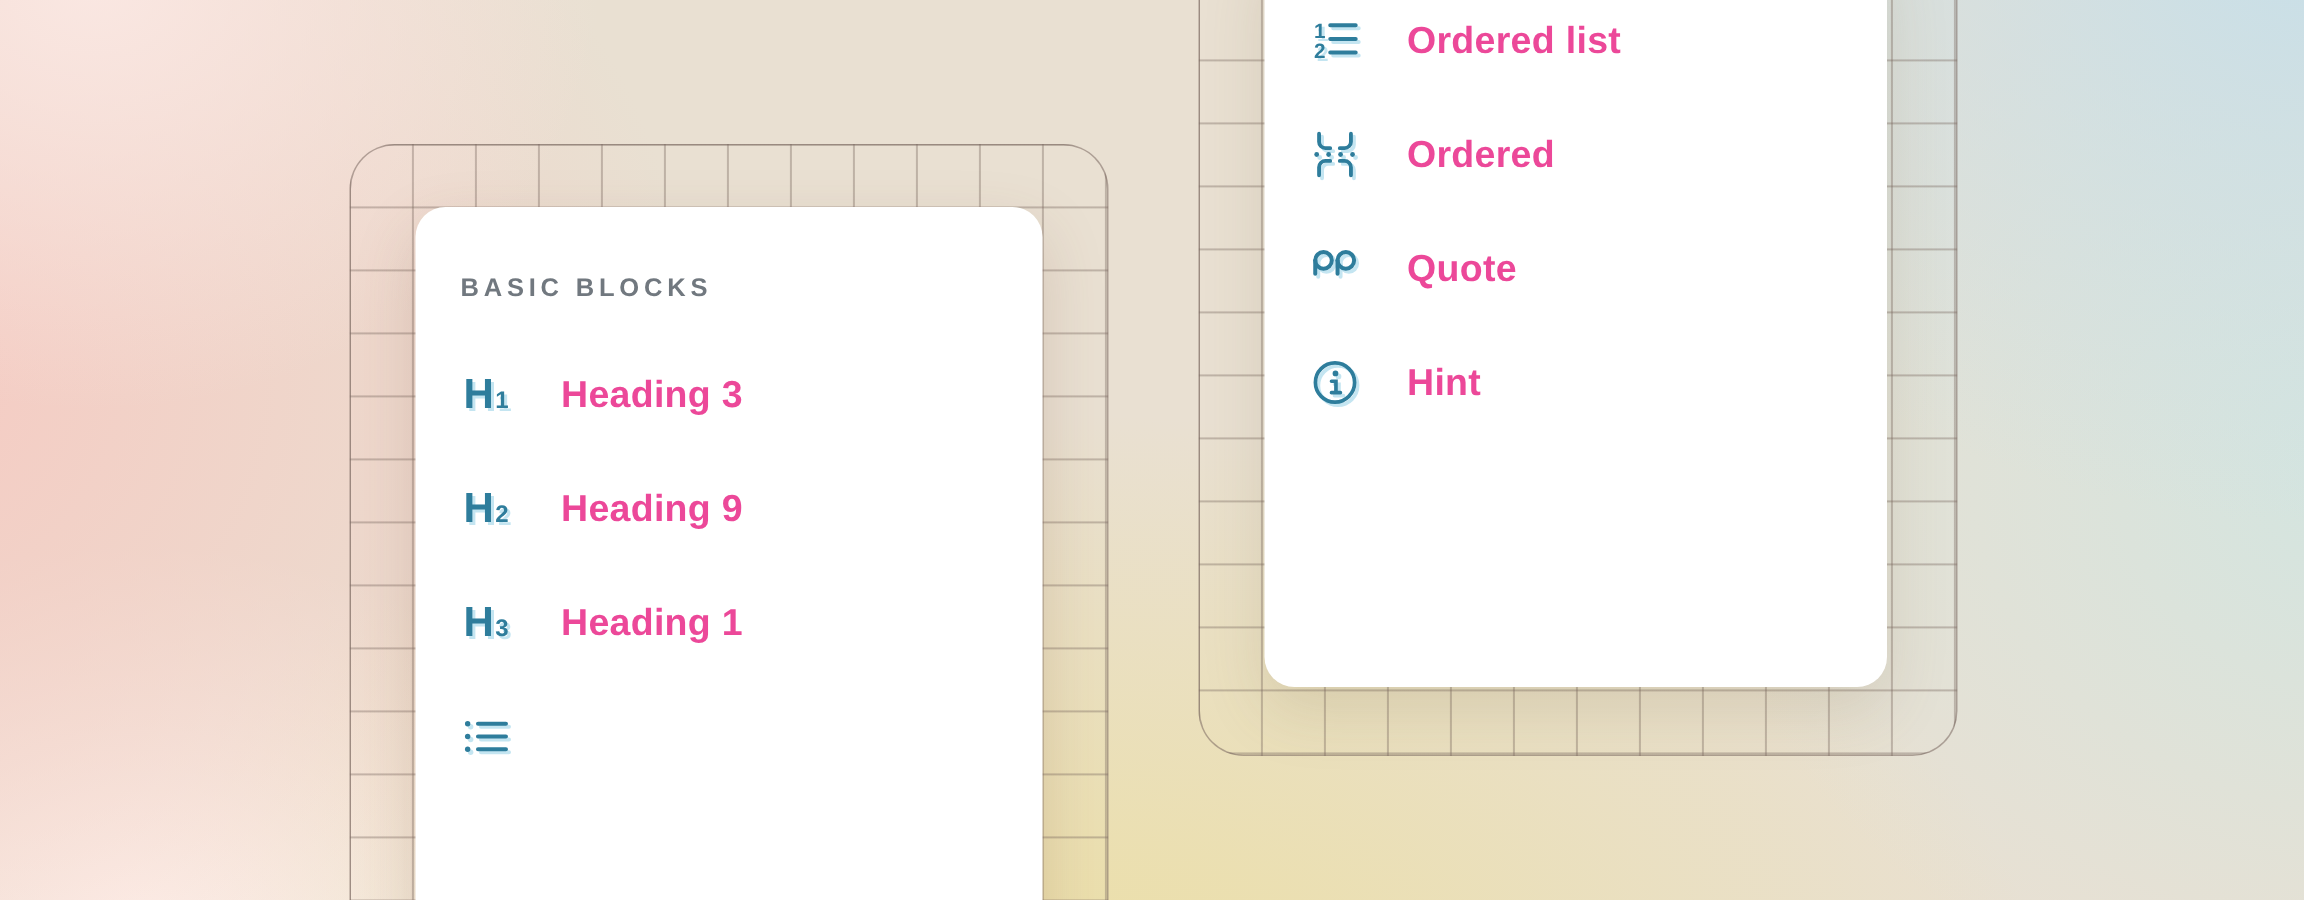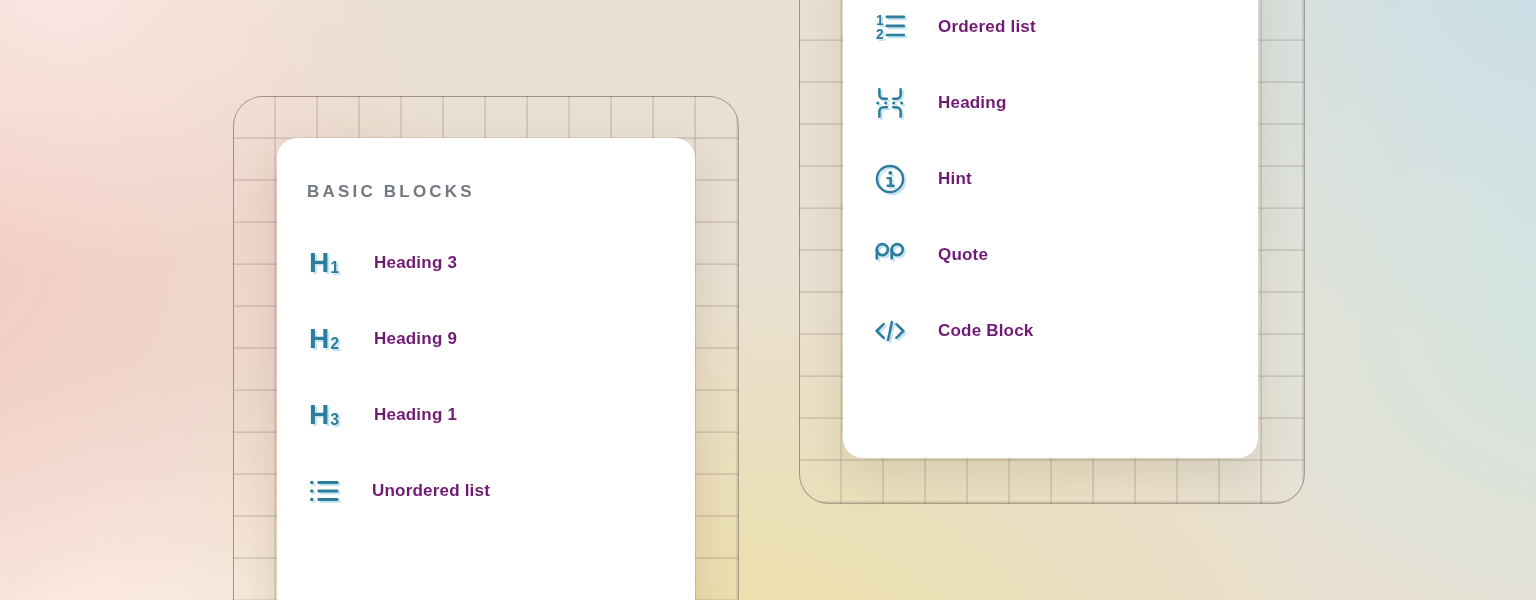--- a/index.html
+++ b/index.html
@@ -45,22 +45,22 @@
   .menu-item{height:76px;display:flex;align-items:center;padding-left:30px;cursor:pointer;}
   .icon{
     width:34px;height:34px;flex:0 0 34px;
     display:flex;align-items:center;justify-content:center;
     color:#2e7d9c;
     filter:drop-shadow(2px 2px 0 rgba(186,224,238,.85));
   }
   .icon svg{width:34px;height:34px;display:block;}
   .icon svg text{font-family:"Liberation Sans", sans-serif;}
   .label{
-    margin-left:31px;font-size:17px;font-weight:bold;
-    color:#701a75;letter-spacing:.2px;white-space:nowrap;
+    margin-left:31px;font-size:25px;font-weight:bold;
+    color:#ec4899;letter-spacing:.2px;white-space:nowrap;
   }
   .hicon{align-items:flex-start;justify-content:flex-start;padding-left:2px;}
   .hletter{font-size:28px;font-weight:bold;line-height:34px;}
   .hsub{font-size:16px;font-weight:bold;line-height:1;margin-top:14px;margin-left:1px;}
 </style>
 </head>
 <body>
 
 <div id="grid-left" class="grid-panel"></div>
 <div id="grid-right" class="grid-panel"></div>
@@ -96,21 +96,20 @@
 
     <div class="menu-item">
       <span class="icon">
         <svg viewBox="0 0 32 32" fill="none" stroke="currentColor" stroke-width="2.6" stroke-linecap="round">
           <path d="M11 8h17.5M11 16h17.5M11 24h17.5"></path>
           <circle cx="4.5" cy="8" r="1.7" fill="currentColor" stroke="none"></circle>
           <circle cx="4.5" cy="16" r="1.7" fill="currentColor" stroke="none"></circle>
           <circle cx="4.5" cy="24" r="1.7" fill="currentColor" stroke="none"></circle>
         </svg>
       </span>
-      <span class="label">Unordered list</span>
     </div>
 
   </div>
 </div>
 
 <div id="card-right" class="card">
   <div class="menu">
 
     <div class="menu-item">
       <span class="icon">
@@ -128,51 +127,41 @@
       <span class="icon">
         <svg viewBox="0 0 32 32" fill="none" stroke="currentColor" stroke-width="2.4" stroke-linecap="round">
           <path d="M6 3v5a4 4 0 0 0 4 4h3M26 3v5a4 4 0 0 1-4 4h-3"></path>
           <path d="M6 29v-5a4 4 0 0 1 4-4h3M26 29v-5a4 4 0 0 0-4-4h-3"></path>
           <circle cx="4.5" cy="16" r="1.5" fill="currentColor" stroke="none"></circle>
           <circle cx="12" cy="16" r="1.5" fill="currentColor" stroke="none"></circle>
           <circle cx="19.5" cy="16" r="1.5" fill="currentColor" stroke="none"></circle>
           <circle cx="27" cy="16" r="1.5" fill="currentColor" stroke="none"></circle>
         </svg>
       </span>
-      <span class="label">Heading</span>
-    </div>
-
-    <div class="menu-item">
-      <span class="icon">
-        <svg viewBox="0 0 32 32" fill="none" stroke="currentColor" stroke-width="2.3" stroke-linecap="round">
-          <circle cx="16" cy="16" r="12.3"></circle>
-          <circle cx="16.3" cy="10.3" r="1.8" fill="currentColor" stroke="none"></circle>
-          <path d="M13.8 15.2h2.8v7M13.8 22.4h5.6"></path>
-        </svg>
-      </span>
-      <span class="label">Hint</span>
+      <span class="label">Ordered</span>
     </div>
 
     <div class="menu-item">
       <span class="icon">
         <svg viewBox="0 0 32 32" fill="none" stroke="currentColor" stroke-width="2.5" stroke-linecap="round">
           <circle cx="8.8" cy="10.9" r="5.2"></circle>
           <path d="M3.6 10.9v8.4"></path>
           <circle cx="22.8" cy="10.9" r="5.2"></circle>
           <path d="M17.6 10.9v8.4"></path>
         </svg>
       </span>
       <span class="label">Quote</span>
     </div>
 
     <div class="menu-item">
       <span class="icon">
-        <svg viewBox="0 0 32 32" fill="none" stroke="currentColor" stroke-width="2.4" stroke-linecap="round" stroke-linejoin="round">
-          <path d="M10 9.5 3.5 16l6.5 6.5"></path>
-          <path d="M22 9.5 28.5 16 22 22.5"></path>
-          <path d="M17.8 7.5l-3.6 17"></path>
+        <svg viewBox="0 0 32 32" fill="none" stroke="currentColor" stroke-width="2.3" stroke-linecap="round">
+          <circle cx="16" cy="16" r="12.3"></circle>
+          <circle cx="16.3" cy="10.3" r="1.8" fill="currentColor" stroke="none"></circle>
+          <path d="M13.8 15.2h2.8v7M13.8 22.4h5.6"></path>
         </svg>
       </span>
-      <span class="label">Code Block</span>
+      <span class="label">Hint</span>
     </div>
+
 
   </div>
 </div>
 
 </body></html>

